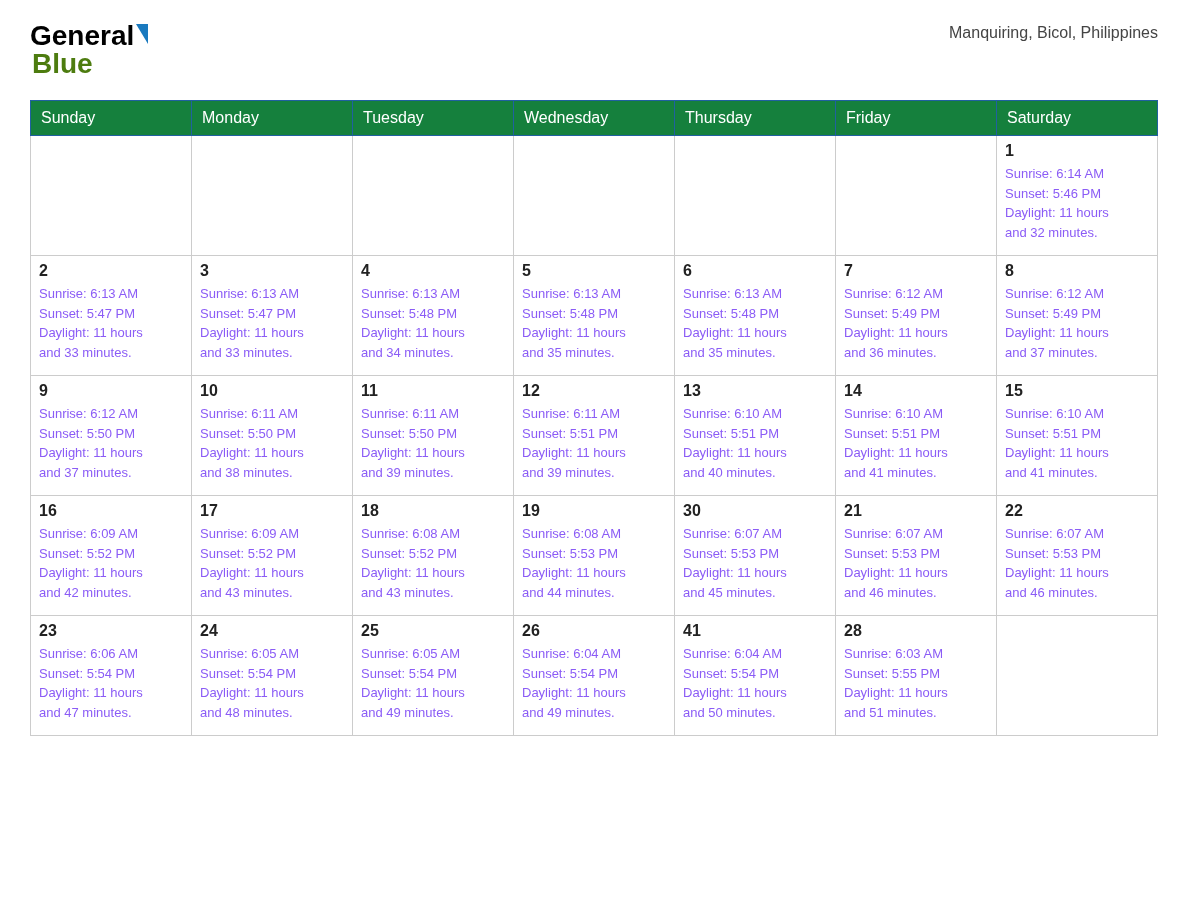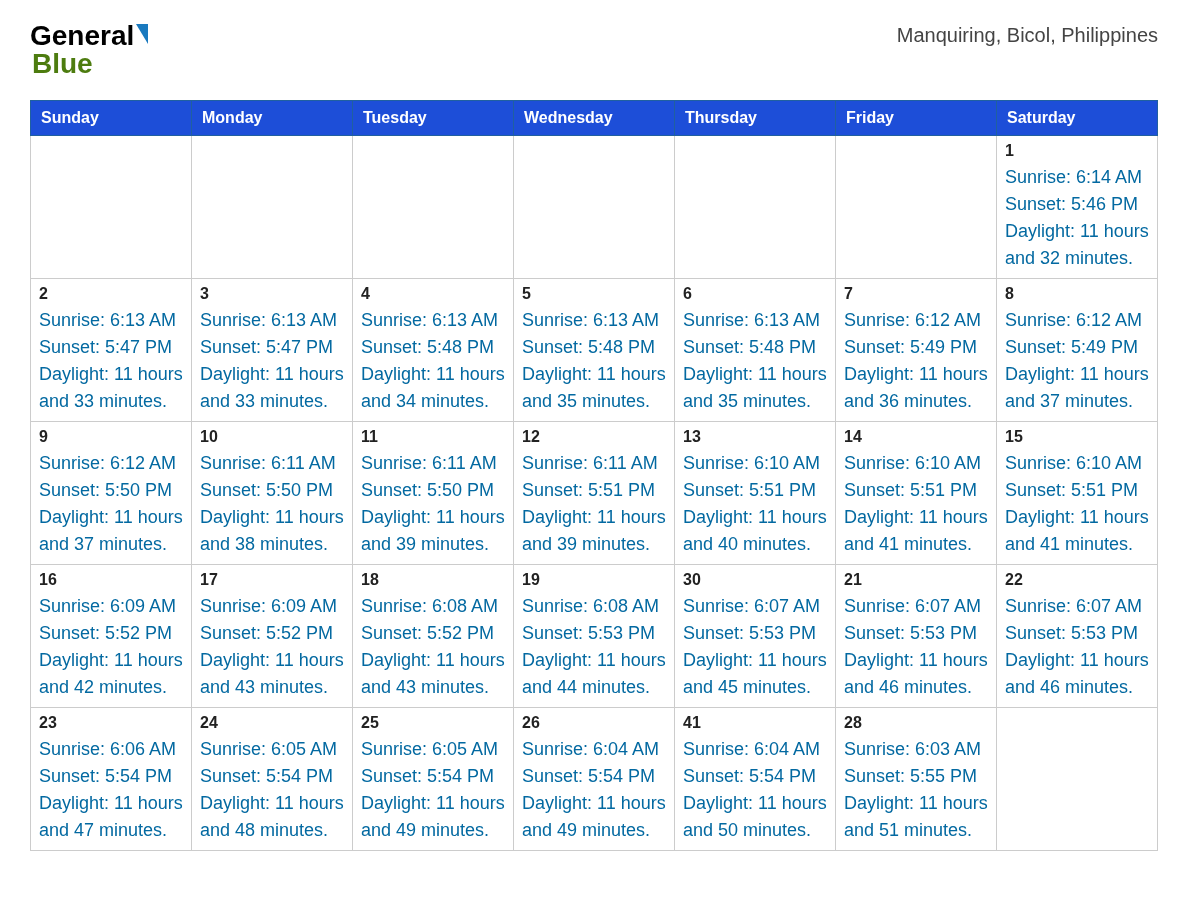--- a/index.html
+++ b/index.html
@@ -44,34 +44,34 @@
     .title-area {
       text-align: right;
     }
     .month-title {
       font-size: 52px;
       font-weight: normal;
       color: #222;
       line-height: 1.1;
     }
     .location-title {
-      font-size: 20px;
+      font-size: 16px;
       color: #444;
       margin-top: 4px;
     }
     .calendar-table {
       width: 100%;
       border-collapse: collapse;
       border: 1px solid #aaa;
     }
     .calendar-table th {
-      background-color: #1d4ed8;
+      background-color: #15803d;
       color: #fff;
       font-size: 16px;
-      font-weight: bold;
+      font-weight: normal;
       padding: 8px 10px;
       text-align: left;
       border: 1px solid #2060a0;
     }
     .calendar-table td {
       vertical-align: top;
       padding: 6px 8px;
       border: 1px solid #ccc;
       width: 14.28%;
       font-size: 13px;
@@ -79,22 +79,22 @@
       height: 120px;
     }
     .day-number {
       font-size: 16px;
       font-weight: bold;
       color: #222;
       display: block;
       margin-bottom: 4px;
     }
     .day-info {
-      font-size: 18px;
-      color: #0369a1;
+      font-size: 13px;
+      color: #8b5cf6;
       line-height: 1.5;
     }
     tr.week-row td {
       background: #fff;
     }
     tr.week-row:nth-child(odd) td {
       background: #fff;
     }
     .empty-cell {
       background: #f9f9f9;

